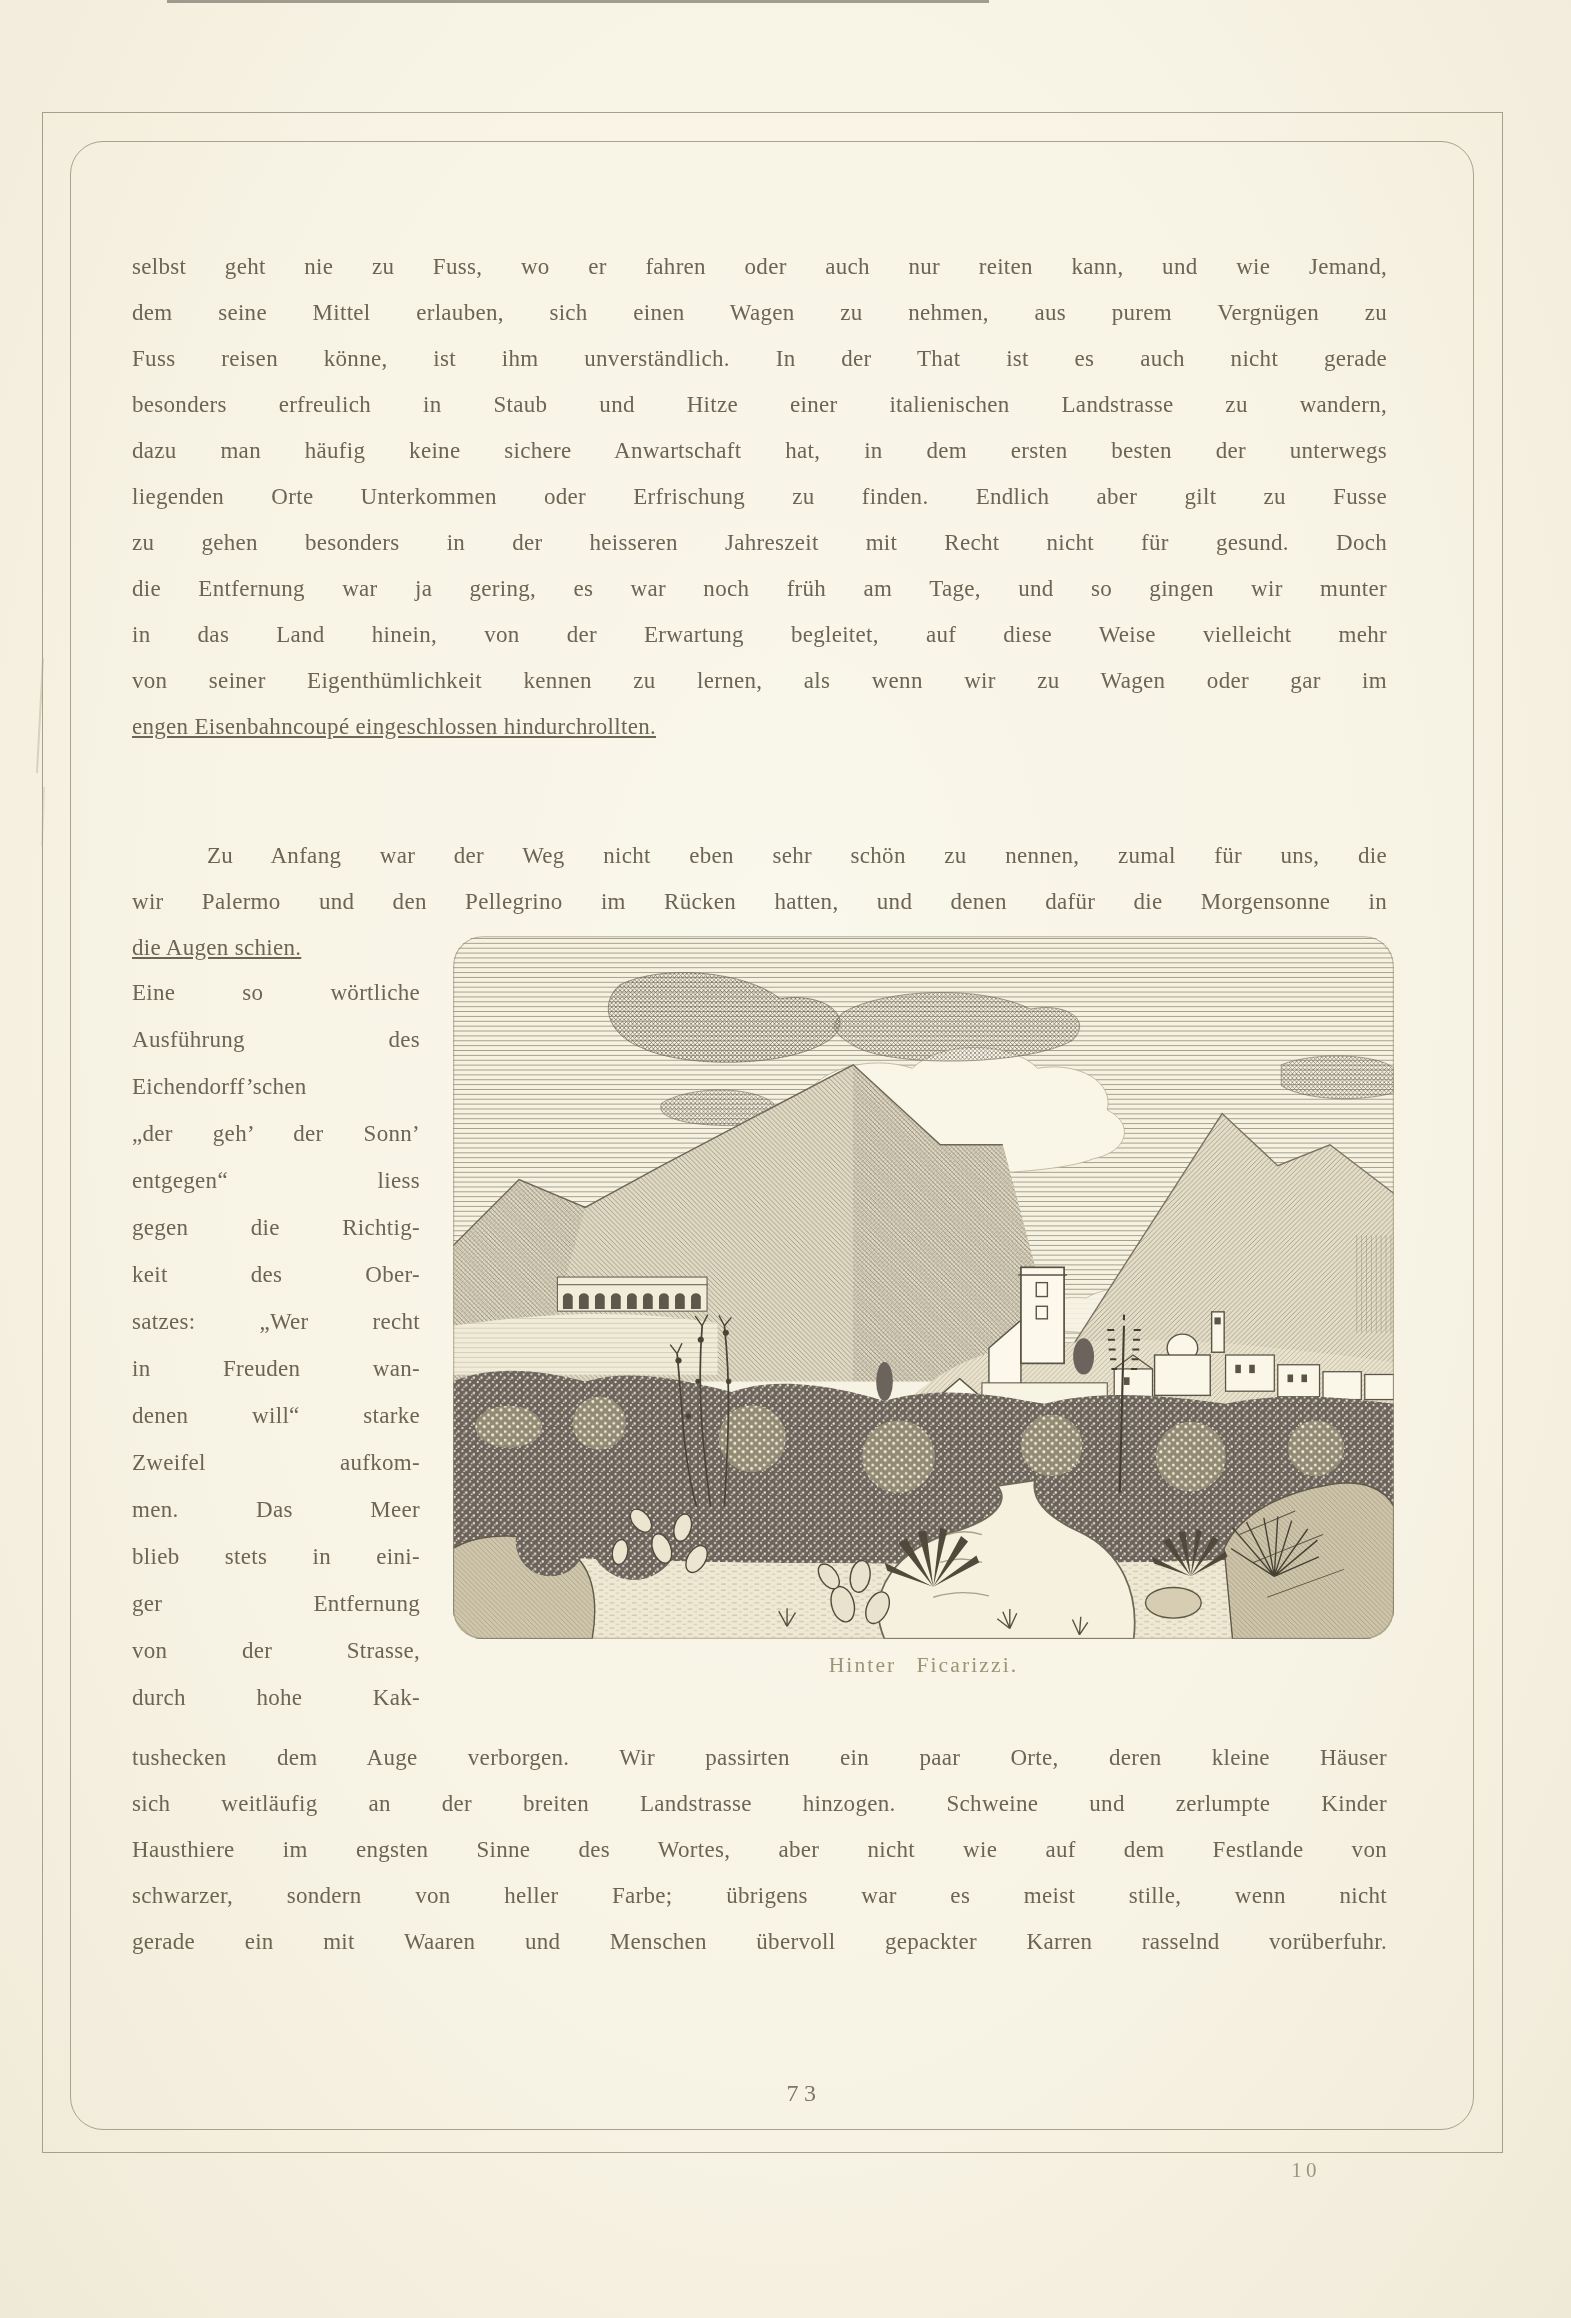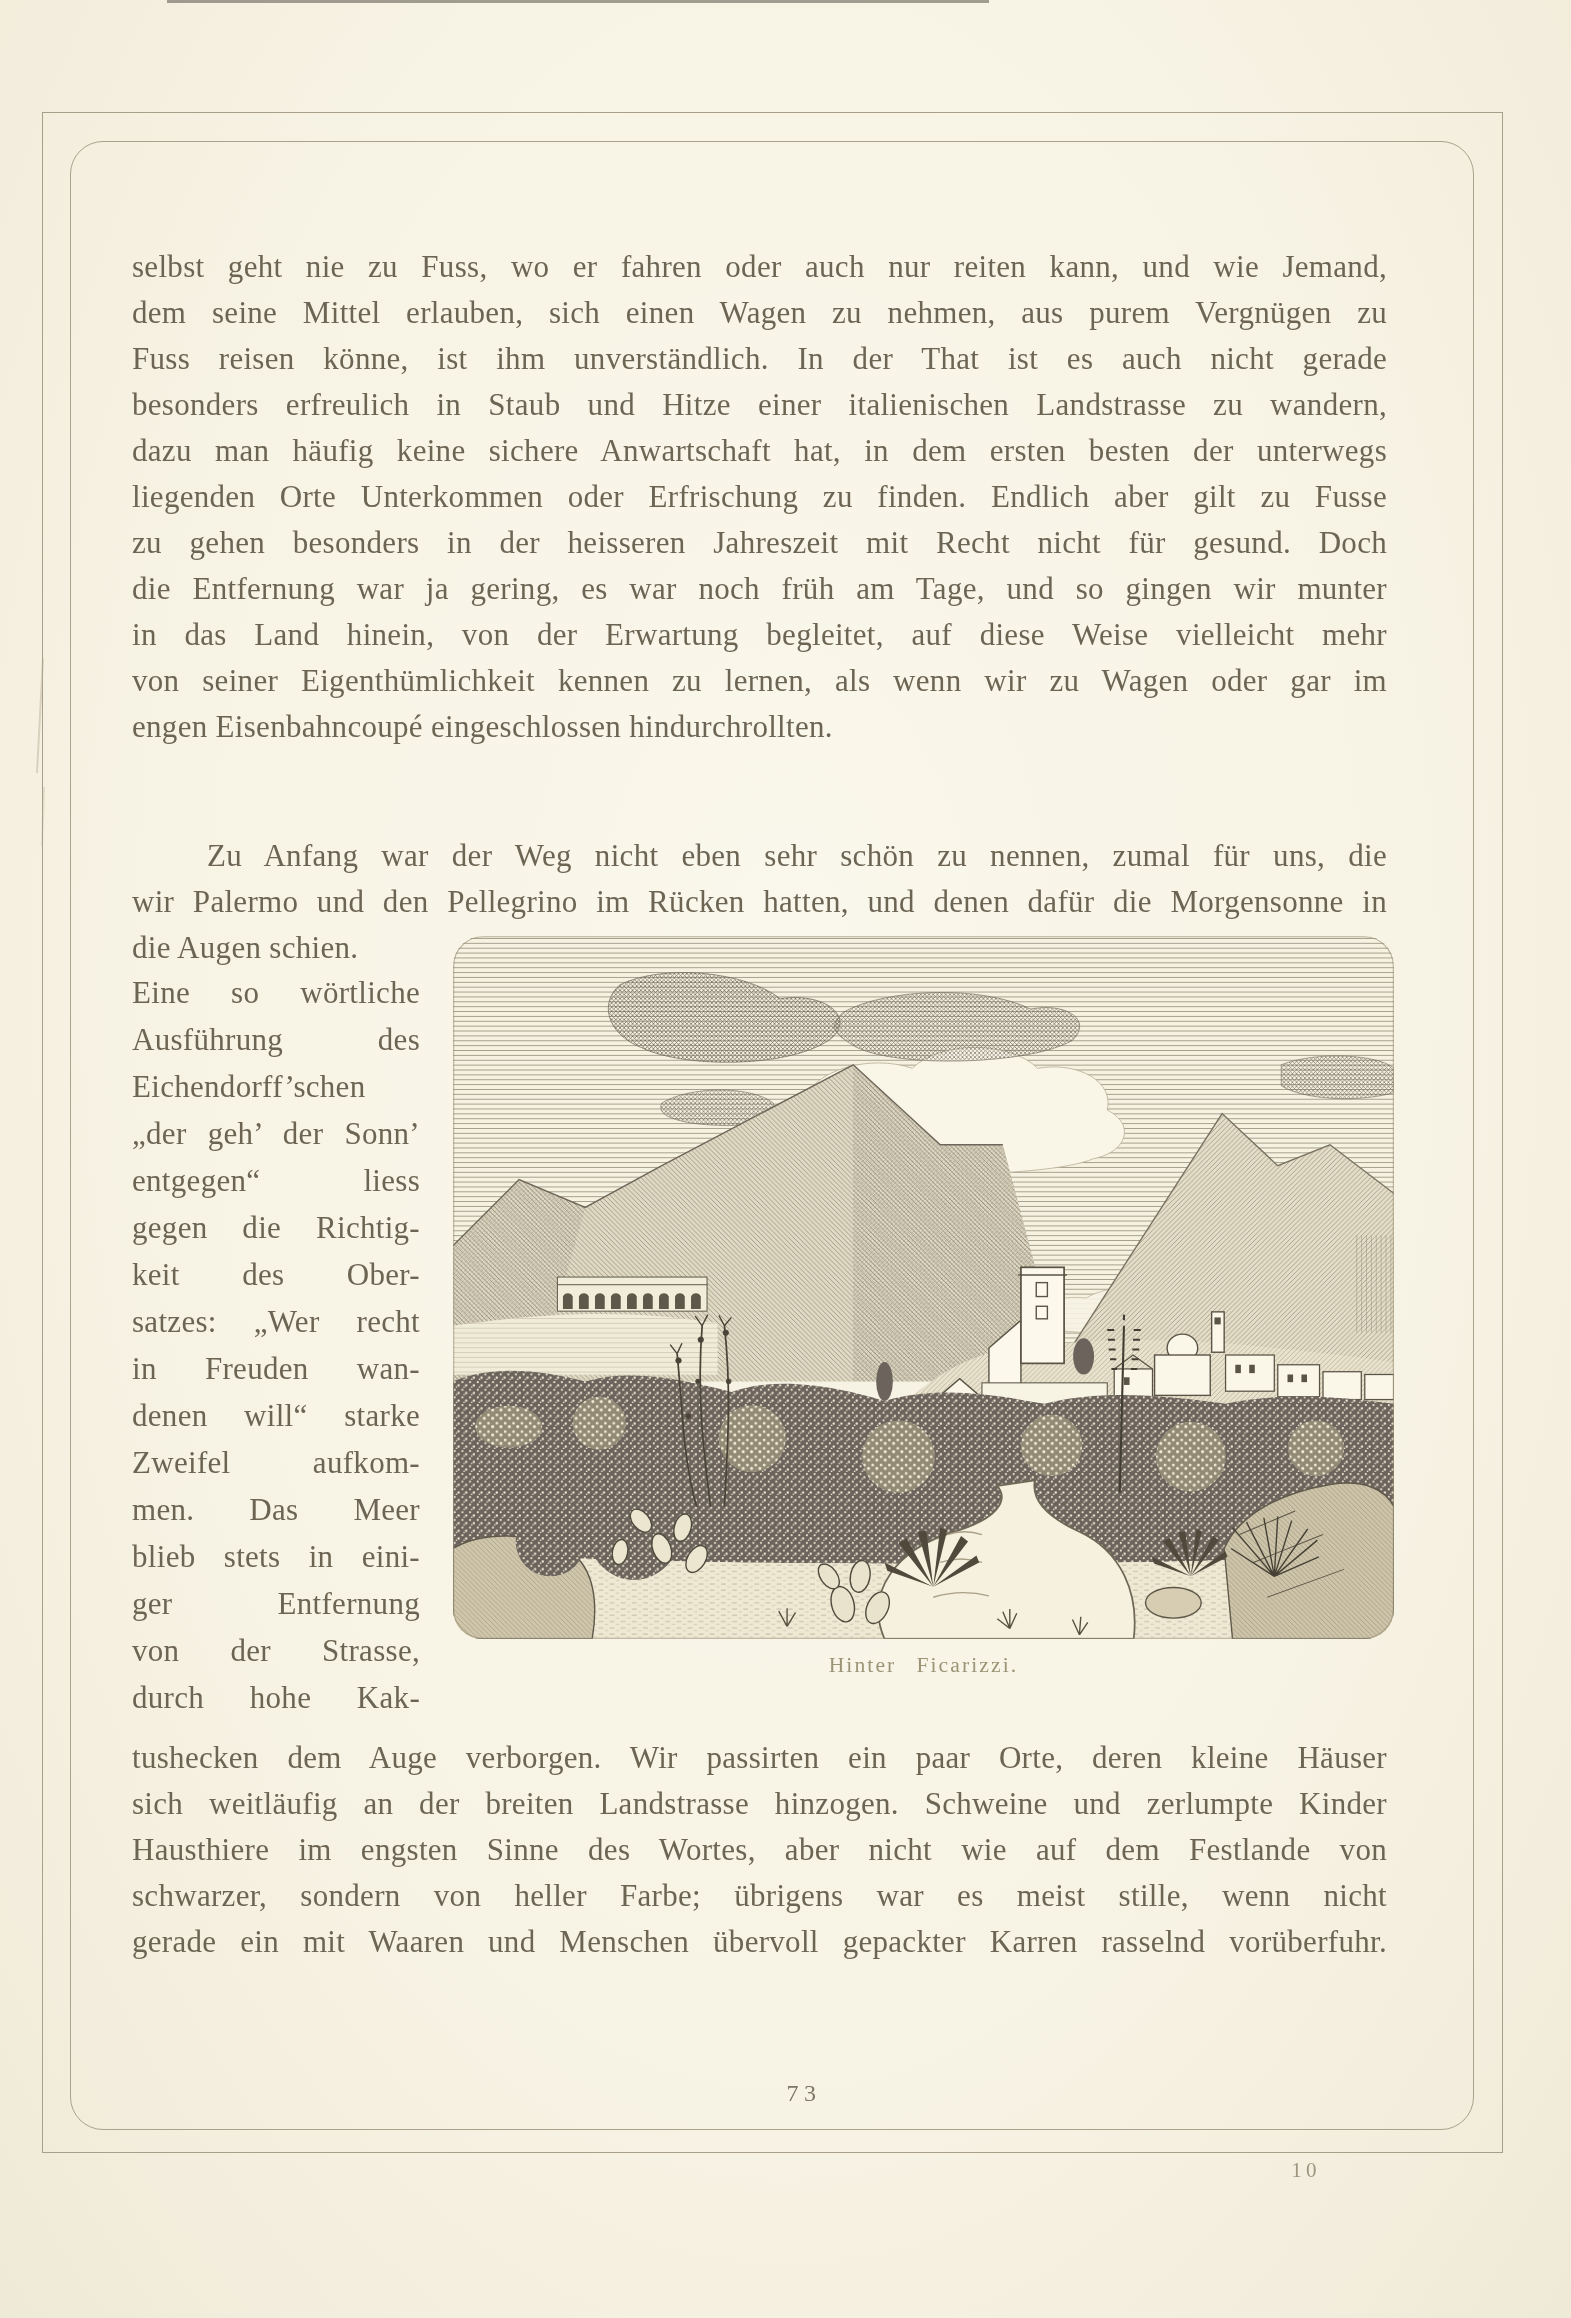--- a/index.html
+++ b/index.html
@@ -7,25 +7,25 @@
     position:relative;width:1572px;height:2319px;overflow:hidden;
     background:radial-gradient(ellipse at 50% 42%, #faf7ec 0%, #f7f3e4 60%, #efe9d7 100%);
     font-family:"Liberation Serif","DejaVu Serif",serif;color:#6d6554;
   }
   .scan-artifact{position:absolute;background:#5a544a;opacity:.55;}
   .frame-outer{position:absolute;left:42px;top:112px;width:1459px;height:2039px;
     border:1.4px solid #a89f8a;}
   .frame-inner{position:absolute;left:70px;top:141px;width:1402px;height:1987px;
     border:1.4px solid #aaa28c;border-radius:33px;}
   .pencil{position:absolute;width:2.1px;background:#b4ab95;}
-  .textblock{position:absolute;font-size:31px;letter-spacing:0.3px;}
+  .textblock{position:absolute;font-size:23px;letter-spacing:0.3px;}
   .textblock .tline{white-space:nowrap;text-align:justify;text-align-last:justify;text-justify:inter-word;}
   .p-wide .tline{line-height:46px;height:46px;}
   .p-col .tline{line-height:47px;height:47px;}
-  .last-left .tline:last-child{text-align-last:left;}
+  .last-left .tline:last-child{text-align-last:left;text-decoration:underline;}
   .indent-first .tline:first-child{text-indent:75px;}
   .figure{position:absolute;left:453px;top:936px;width:941px;height:703px;}
   .figure svg{display:block;width:100%;height:100%;}
   .caption{position:absolute;left:453px;top:1653px;width:941px;text-align:center;
     font-family:Liberation Serif, serif;font-size:21.6px;letter-spacing:2.1px;
     word-spacing:12.5px;color:#9c9476;}
   .page-number{position:absolute;left:70px;top:2080px;width:1402px;text-align:center;
     font-size:24px;letter-spacing:5.6px;color:#7d7565;padding-left:33px;}
   .signature{position:absolute;left:1278px;top:2158px;width:56px;text-align:center;
     font-size:21px;letter-spacing:4.2px;color:#9d957f;}

